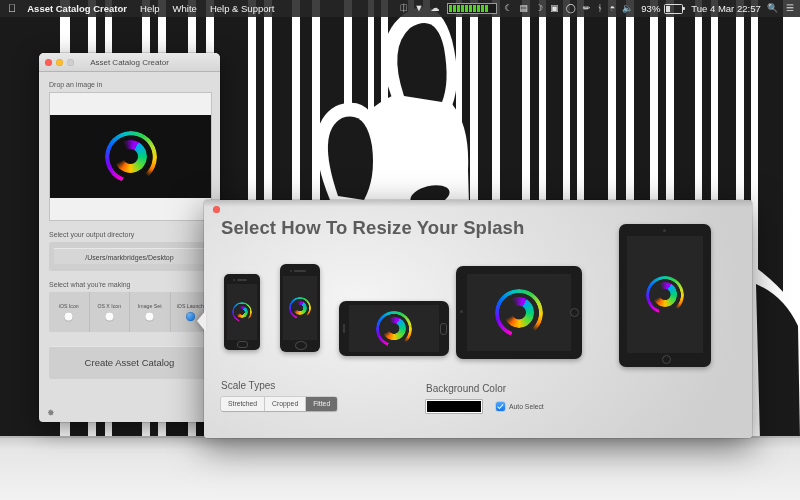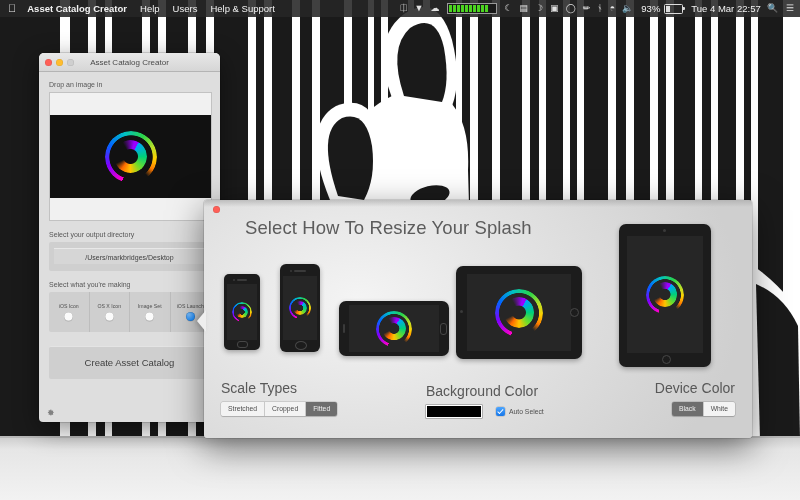--- a/index.html
+++ b/index.html
@@ -198,40 +198,39 @@
     position: absolute; left: 197px; top: 310px;
     width: 0; height: 0;
     border-top: 11px solid transparent;
     border-bottom: 11px solid transparent;
     border-right: 9px solid #eeeeee;
     z-index: 31;
     filter: drop-shadow(-2px 0 2px rgba(0,0,0,.18));
   }
   #dialog-title {
     position: absolute; left: 17px; top: 17px;
-    font-size: 18.5px; color: #5c5c5c; font-weight: normal;
+    font-size: 18.5px; color: #5c5c5c; font-weight: bold;
     letter-spacing: .1px;
-    margin-left: 24px;
   }
 
   
   .devices { position: absolute; left: 0; top: 48px; width: 100%; height: 130px; }
   .device { position: absolute; background: #1c1c1c; box-shadow: 0 2px 5px rgba(0,0,0,.3); }
   .device .screen-area {
     position: absolute; background: #262626;
     display: flex; align-items: center; justify-content: center;
     overflow: hidden;
   }
   .dot-cam { position: absolute; background: #3a3a3a; border-radius: 50%; }
   .home-btn { position: absolute; border-radius: 50%; border: 1px solid #474747; }
   .speaker { position: absolute; background: #3a3a3a; border-radius: 1px; }
 
   
   .dlg-bottom { position: absolute; left: 0; bottom: 0; width: 100%; height: 58px; }
-  .sec-label { font-size: 14px; color: #585858; }
+  .sec-label { font-size: 10px; color: #585858; }
   .seg {
     display: inline-flex; border-radius: 2px; overflow: hidden;
     box-shadow: 0 0 0 .5px rgba(0,0,0,.18), 0 .5px 1px rgba(0,0,0,.15);
   }
   .seg div {
     font-size: 6.8px; padding: 3px 7px 4px 7px;
     background: #f3f3f3; color: #4d4d4d;
     border-right: .5px solid #c9c9c9; white-space: nowrap;
   }
   .seg div:last-child { border-right: none; }
@@ -332,21 +331,21 @@
       <rect x="0" y="436" width="800" height="6" fill="#b8b8b8"></rect>
     </svg>
     <div class="floor"></div>
   </div>
 
   <div id="menubar">
     <div class="left">
       <span class="apple-logo"></span>
       <span class="menu-item app-name">Asset Catalog Creator</span>
       <span class="menu-item">Help</span>
-      <span class="menu-item">Users</span>
+      <span class="menu-item">White</span>
       <span class="menu-item">Help &amp; Support</span>
     </div>
     <div class="right">
       <span class="status-icon">⎅</span>
       <span class="status-icon">▼</span>
       <span class="status-icon">☁</span>
       <span class="cpu-meter">
         <i></i>
           <i></i>
           <i></i>
@@ -498,24 +497,17 @@
         <div class="sec-label">Background Color</div>
         <div style="display:flex; align-items:center; gap:14px; margin-top:6px;">
           <div class="color-swatch"></div>
           <div class="chk-row">
             <span class="chkbox"></span>
             <span class="chk-label">Auto Select</span>
           </div>
         </div>
       </div>
 
-      <div style="position:absolute; right:17px; top:0; text-align:right;">
-        <div class="sec-label">Device Color</div>
-        <div class="seg" style="margin-top:6px;">
-          <div class="sel">Black</div>
-          <div>White</div>
-        </div>
-      </div>
 
     </div>
   </div>
 
 </div>
 
 </body></html>

